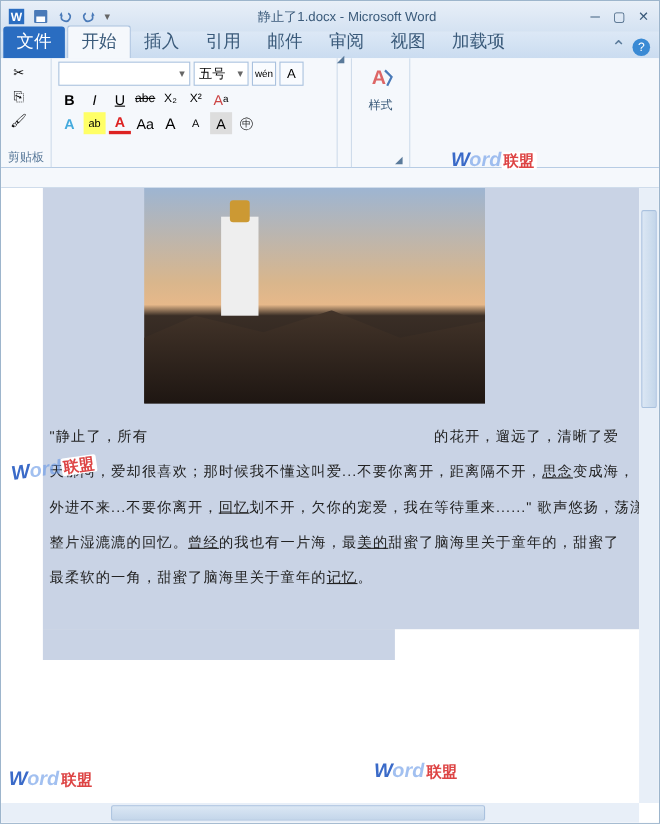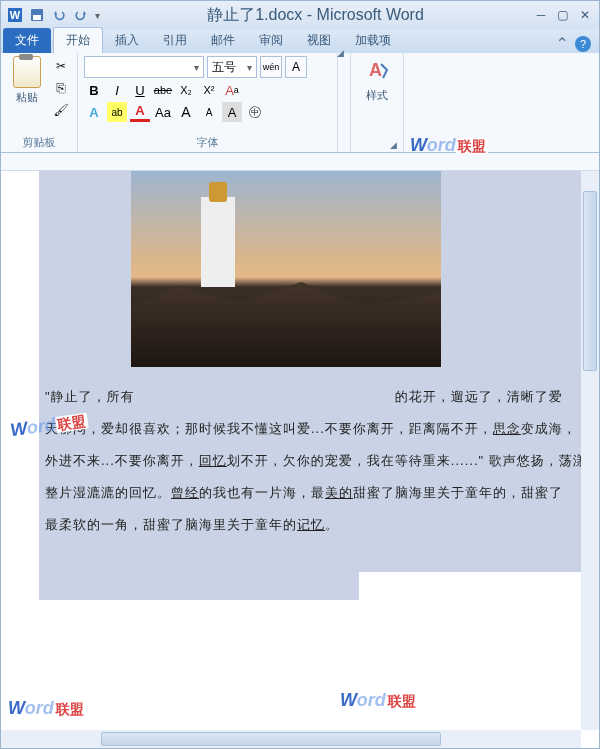--- a/index.html
+++ b/index.html
@@ -1,25 +1,25 @@
 <!DOCTYPE html>
 <html><head>
 <meta charset="utf-8">
 <style>
 * { margin: 0; padding: 0; box-sizing: border-box; font-family: "Microsoft YaHei", SimSun, sans-serif; }
 body { background: #fff; width: 600px; height: 749px; overflow: hidden; position: relative; }
 .window { width: 600px; height: 749px; border: 1px solid #9db5cc; background: #fff; display: flex; flex-direction: column; }
 .titlebar { height: 28px; background: linear-gradient(#e8eff8,#d4e2f2); display: flex; align-items: center; padding: 0 4px; font-size: 12px; color: #3a5a7a; }
 .qat { display: flex; gap: 2px; align-items: center; }
 .qat-btn { width: 20px; height: 20px; display: flex; align-items: center; justify-content: center; border-radius: 2px; }
-.title-text { flex: 1; text-align: center; font-size: 16px; }
+.title-text { flex: 1; text-align: center; font-size: 12px; }
 .win-ctrls { display: flex; gap: 2px; }
 .win-btn { width: 20px; height: 16px; display: flex; align-items: center; justify-content: center; }
 .tabs { height: 24px; background: linear-gradient(#dce8f6,#cadcf0); display: flex; align-items: flex-end; padding-left: 2px; }
-.tab { padding: 4px 12px; font-size: 12px; color: #3a5a7a; cursor: pointer; }
+.tab { padding: 4px 12px; font-size: 16px; color: #3a5a7a; cursor: pointer; }
 .tab.file { background: #2a6dc1; color: #fff; border-radius: 3px 3px 0 0; margin-right: 2px; }
 .tab.active { background: #f5f8fc; border-top: 1px solid #a9c1de; border-left: 1px solid #a9c1de; border-right: 1px solid #a9c1de; border-radius: 3px 3px 0 0; }
 .help-area { margin-left: auto; display: flex; gap: 6px; padding-right: 8px; align-items: center; }
 .ribbon { height: 100px; background: #f5f8fc; border-bottom: 1px solid #a9c1de; display: flex; }
 .group { border-right: 1px solid #cfdceb; padding: 3px 6px 2px; display: flex; flex-direction: column; }
 .group-body { flex: 1; display: flex; gap: 4px; }
 .group-label { font-size: 11px; color: #5a7a9a; text-align: center; padding-top: 2px; position: relative; }
 .launcher { position: absolute; right: 0; bottom: 0; font-size: 9px; color: #5a7a9a; cursor: pointer; }
 .big-btn { width: 40px; display: flex; flex-direction: column; align-items: center; gap: 2px; font-size: 11px; color: #3a5a7a; }
 .paste-icon { width: 28px; height: 32px; background: linear-gradient(#fff,#f0e6c8); border: 1px solid #c9a050; border-radius: 3px; position: relative; }
@@ -118,24 +118,20 @@
     <div class="tab">加载项</div>
     <div class="help-area">
       <span style="color:#5a7a9a">⌃</span>
       <span style="color:#fff;background:#3a8ad4;border-radius:50%;width:16px;height:16px;display:flex;align-items:center;justify-content:center;font-size:11px">?</span>
     </div>
   </div>
 
   <div class="ribbon">
     <div class="group">
       <div class="group-body">
-        <div class="big-btn">
-          <div class="paste-icon"></div>
-          <span>粘贴</span>
-        </div>
         <div class="mini-col">
           <div class="mini-btn">✂</div>
           <div class="mini-btn">⎘</div>
           <div class="mini-btn">🖌</div>
         </div>
       </div>
       <div class="group-label">剪贴板</div>
     </div>
 
     <div class="group font-group" style="width:260px">
@@ -168,21 +164,20 @@
           <div class="fmt" style="color:#4ad;font-weight:bold">A</div>
           <div class="fmt" style="background:#ff6;font-size:10px">ab</div>
           <div class="fmt" style="color:#d22;border-bottom:3px solid #d22;font-weight:bold">A</div>
           <div class="fmt">Aa</div>
           <div class="fmt" style="font-size:14px">A</div>
           <div class="fmt" style="font-size:10px">A</div>
           <div class="fmt" style="background:#ddd">A</div>
           <div class="fmt">㊥</div>
         </div>
       </div>
-      <div class="group-label">字体</div>
     </div>
 
     <div class="group">
       <div class="group-label">
           <span class="launcher">◢</span>
         </div>
     </div>
 
     <div class="group">
       <div class="group-body">

